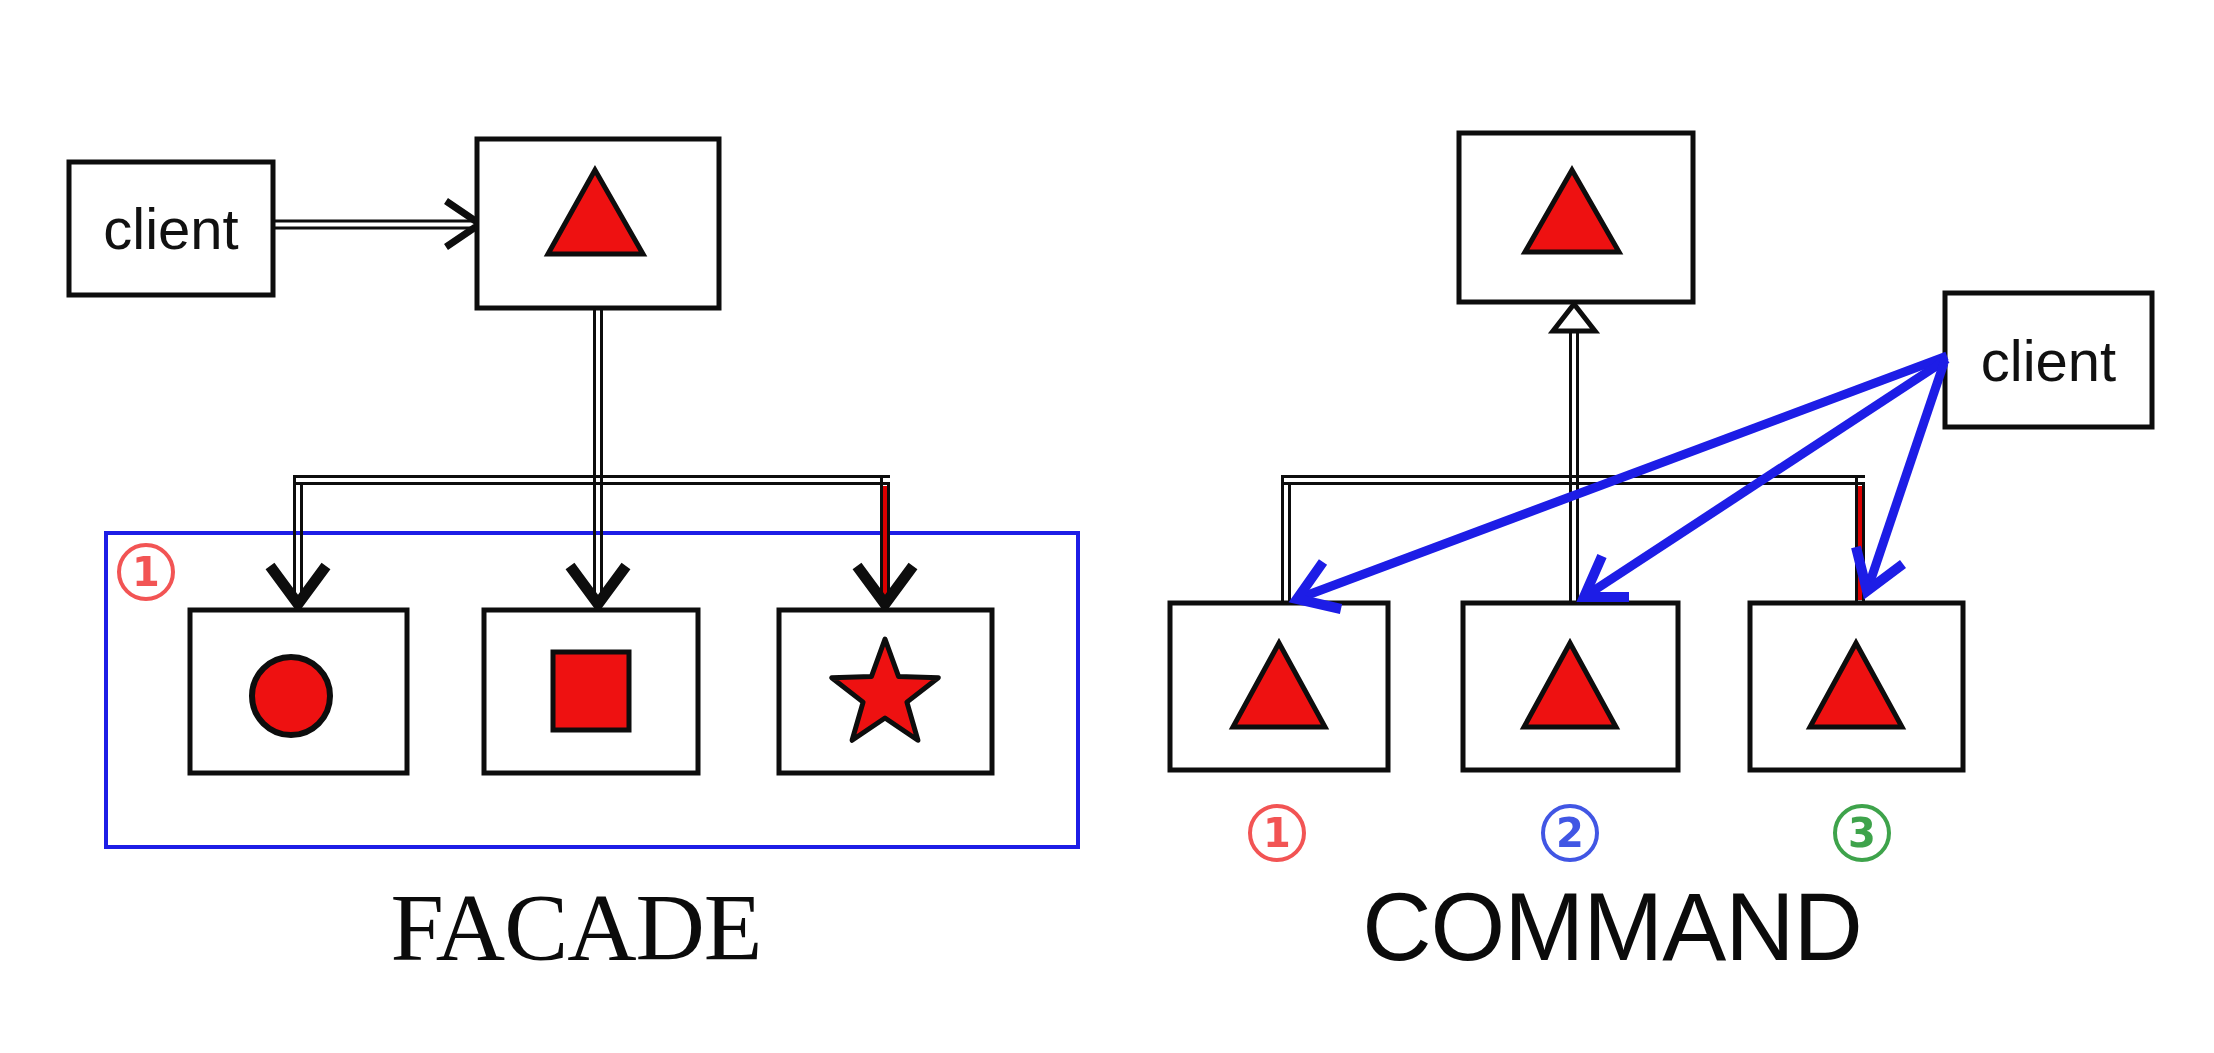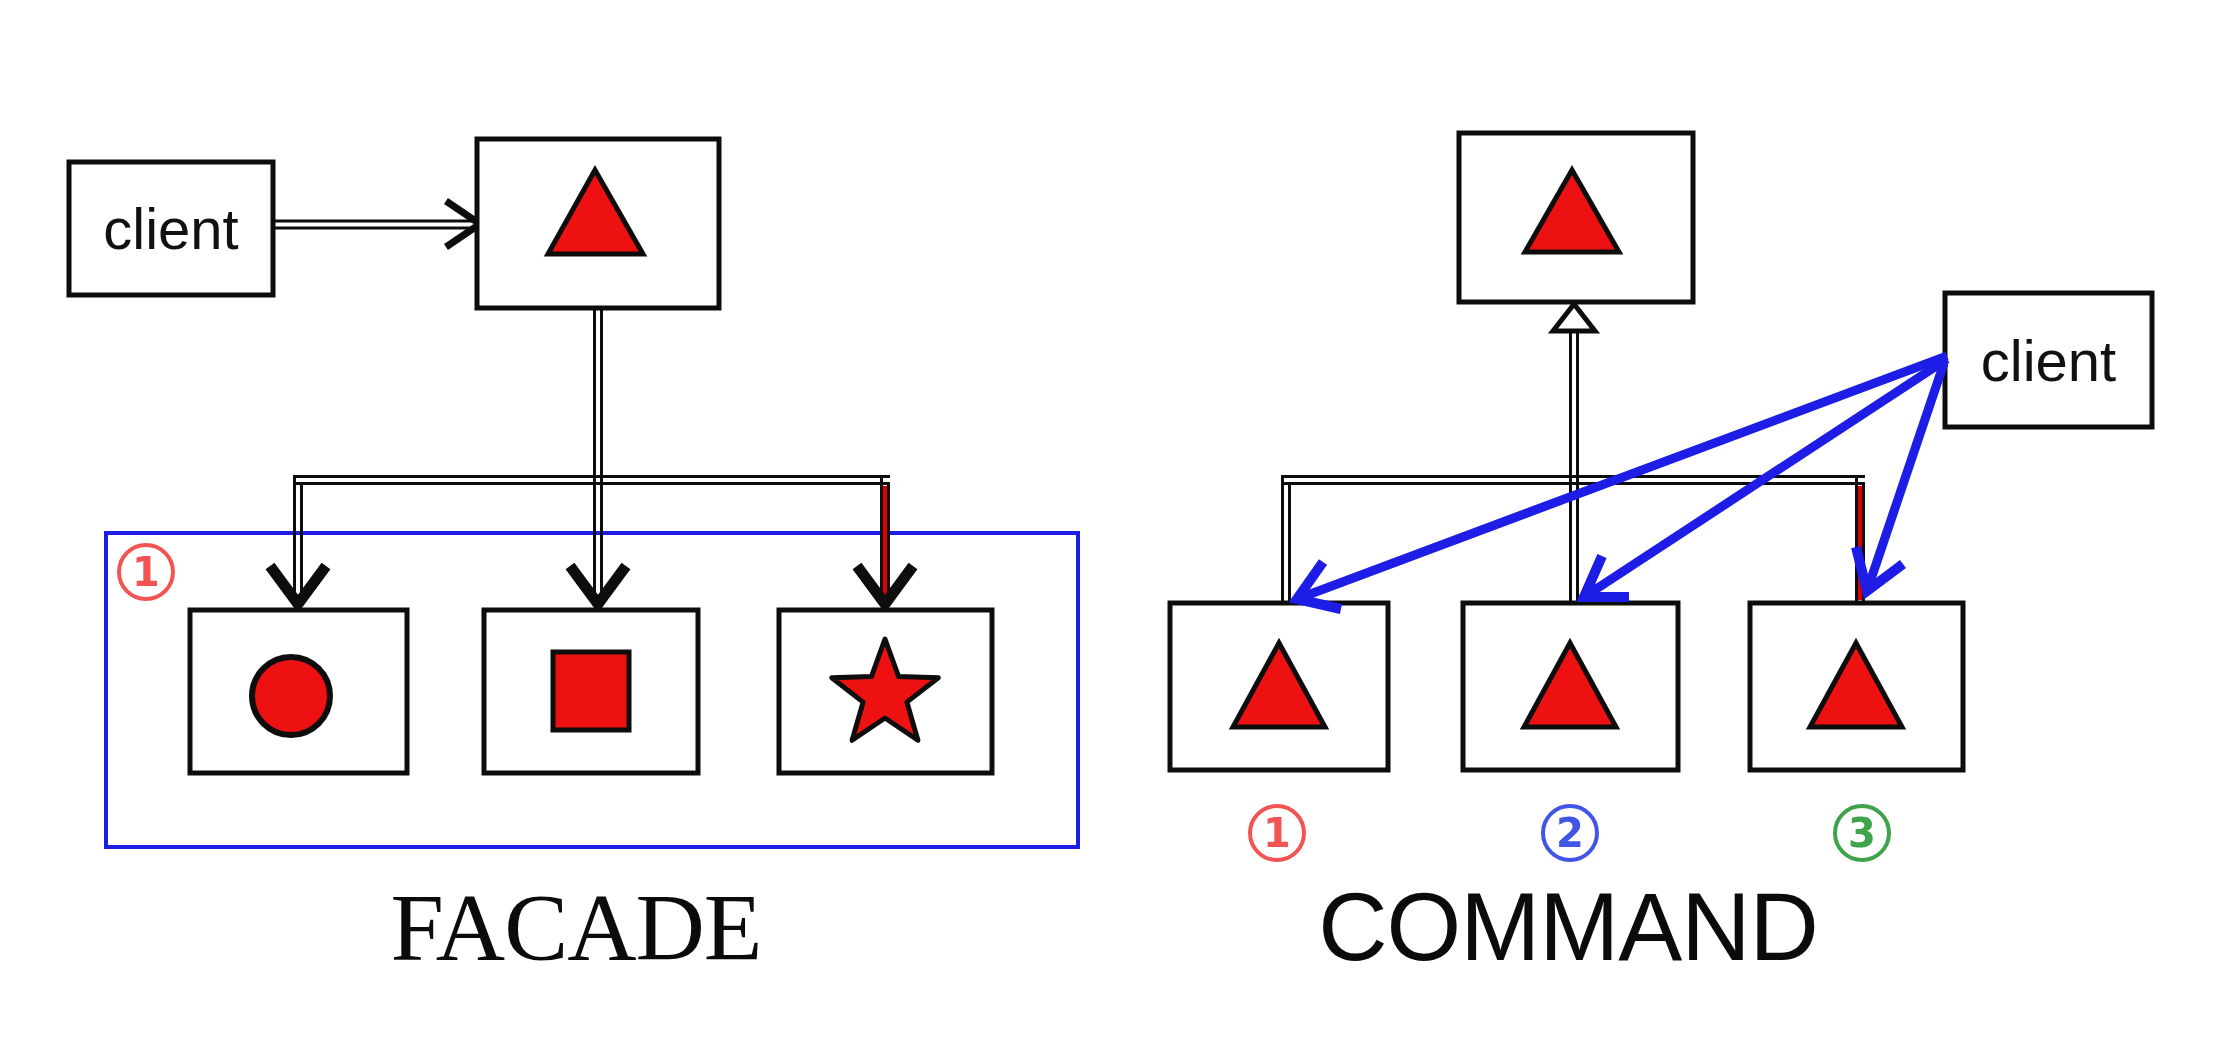--- a/index.html
+++ b/index.html
@@ -6,21 +6,21 @@
   .stage{position:relative;width:2214px;height:1053px;background:#ffffff;overflow:hidden;
          font-family:"Liberation Sans", sans-serif;}
   .stage svg{position:absolute;left:0;top:0;}
   .label-box{position:absolute;display:flex;align-items:center;justify-content:center;
              font-size:58px;color:#111;}
   .facade-client{left:69px;top:162px;width:204px;height:133px;}
   .command-client{left:1945px;top:293px;width:207px;height:134px;}
   .title{position:absolute;width:600px;text-align:center;font-size:96px;color:#0b0b0b;
          letter-spacing:-1px;}
   .facade-title{left:276px;top:872px;font-family:Liberation Serif, serif;}
-  .command-title{left:1268px;top:872px;}
+  .command-title{left:1312px;top:872px;}
   .badge{position:absolute;width:58px;height:58px;border-radius:50%;box-sizing:border-box;
          display:flex;align-items:center;justify-content:center;
          font-family:"DejaVu Sans", sans-serif;font-weight:bold;font-size:40px;line-height:1;}
   .badge-red{border:4px solid #f25454;color:#f25454;}
   .badge-blue{border:4px solid #4156e4;color:#4156e4;}
   .badge-green{border:4px solid #3ea34b;color:#3ea34b;}
   .b-f1{left:117px;top:543px;}
   .b-c1{left:1248px;top:804px;}
   .b-c2{left:1541px;top:804px;}
   .b-c3{left:1833px;top:804px;}

